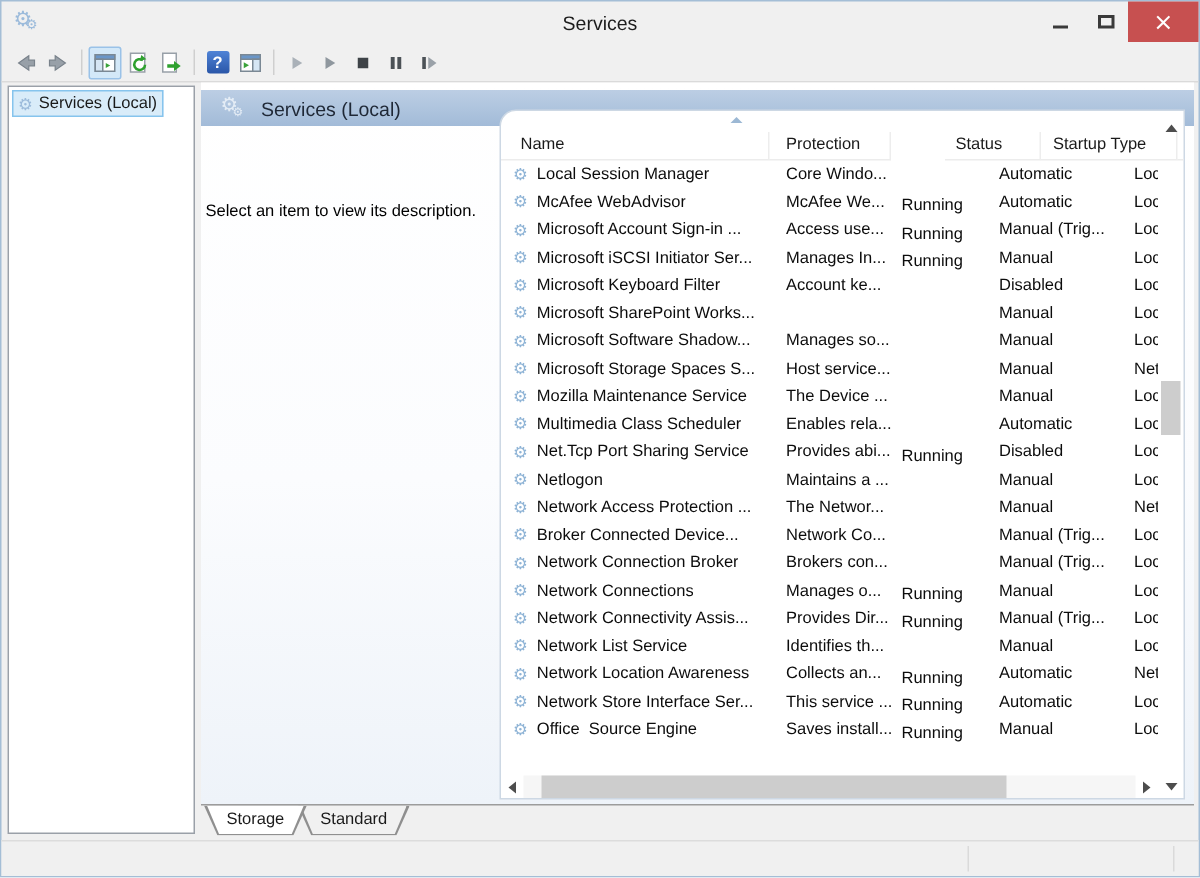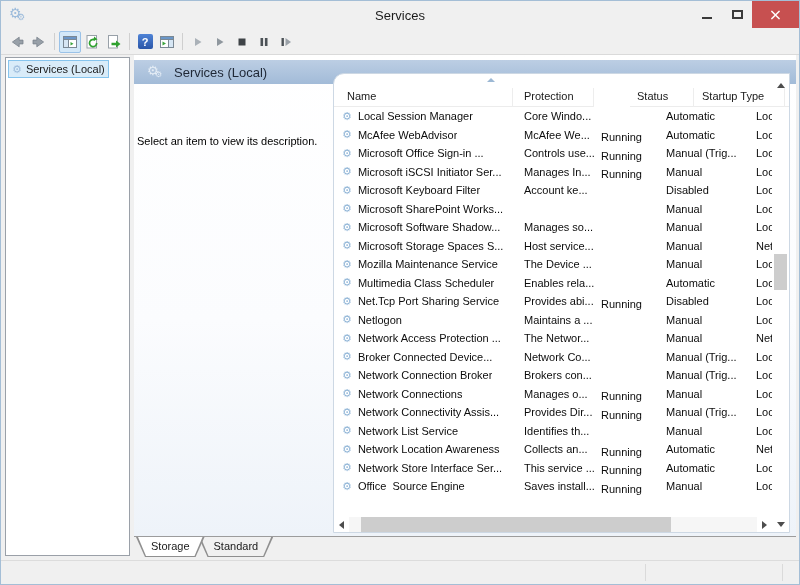--- a/index.html
+++ b/index.html
@@ -277,23 +277,23 @@
                   </div>
                   <div class="cell c-desc">McAfee We...</div>
                   <div class="cell c-status">Running</div>
                   <div class="cell c-start">Automatic</div>
                   <div class="cell c-log">Loc</div>
                 </div>
 
                 <div class="row">
                   <div class="cell c-name">
                     <span class="gearglyph">⚙</span>
-                    <span>Microsoft Office Sign-in ...</span>
-                  </div>
-                  <div class="cell c-desc">Controls use...</div>
+                    <span>Microsoft Account Sign-in ...</span>
+                  </div>
+                  <div class="cell c-desc">Access use...</div>
                   <div class="cell c-status">Running</div>
                   <div class="cell c-start">Manual (Trig...</div>
                   <div class="cell c-log">Loc</div>
                 </div>
 
                 <div class="row">
                   <div class="cell c-name">
                     <span class="gearglyph">⚙</span>
                     <span>Microsoft iSCSI Initiator Ser...</span>
                   </div>

